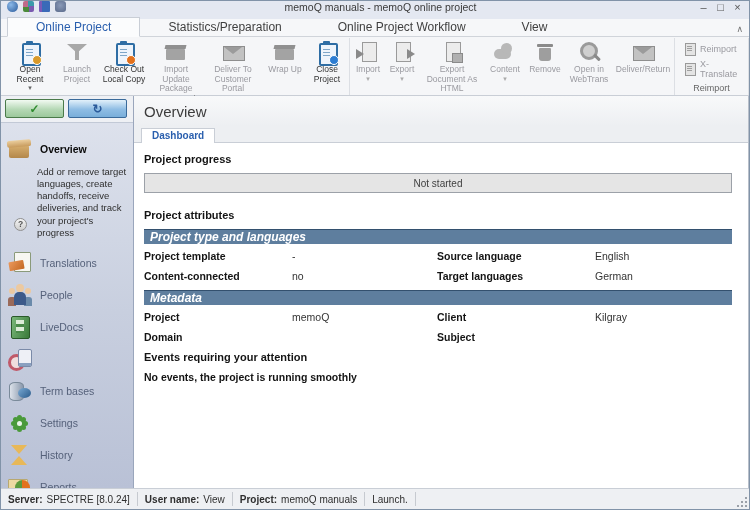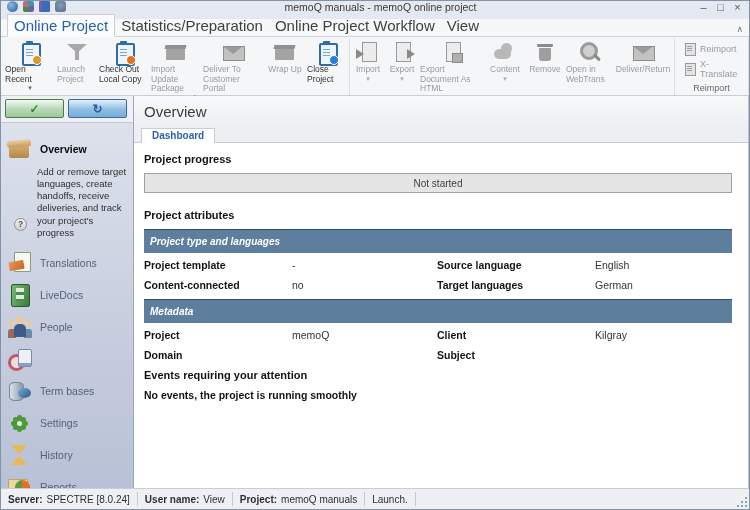--- a/index.html
+++ b/index.html
@@ -17,28 +17,28 @@
   .qa i { display:block; width:11px; height:11px; }
   .qa .g1 { border-radius:50%; background:radial-gradient(circle at 35% 35%, #8ab8e8, #2a5a9a); }
   .qa .g2 { border-radius:2px; background:conic-gradient(#3a9aaa 0 90deg,#7a5ab0 90deg 180deg,#4a8a3a 180deg 270deg,#c06a8a 270deg 360deg); }
   .qa .g3 { border-radius:1px; background:linear-gradient(90deg,#7a5ab8 30%,#3a6ab8 30%); }
   .qa .g4 { border-radius:3px; background:radial-gradient(circle at 50% 40%, #8a9ab8, #5a6a8a); }
   .win-title { flex:1; text-align:center; font-size:10.5px; color:#3a3a3a; }
   .win-controls { display:flex; }
   .win-controls span { width:17px; text-align:center; font-size:11px; color:#555; cursor:default; }
   
   .tabsrow { height:18px; background:#f6f7f9; display:flex; align-items:flex-end; padding-left:6px; border-bottom:1px solid #d0d4da; position:relative; flex:none; }
-  .rtab { padding:2px 6px 2px; font-size:15px; color:#3f3f3f; cursor:default; }
+  .rtab { padding:2px 28px 2px; font-size:12px; color:#3f3f3f; cursor:default; }
   .rtab.active { background:#fbfcfd; border:1px solid #c9ced6; border-bottom:1px solid #fbfcfd; color:#2a5fae; margin-bottom:-1px; }
   .collapse-chevron { position:absolute; right:6px; bottom:2px; font-size:9px; color:#777; }
   
   .ribbon { height:59px; background:#f5f6f8; border-bottom:1px solid #c9ced6; display:flex; padding:1px 0 0 2px; flex:none; }
   .rgroup { display:flex; flex-direction:column; border-right:1px solid #dcdfe4; padding:0 1px; }
   .rbuttons { flex:1; display:flex; align-items:stretch; }
-  .rbtn { display:flex; flex-direction:column; align-items:center; padding:1px 1px 0; font-size:8.5px; line-height:1.12; color:#333; cursor:default; }
+  .rbtn { display:flex; flex-direction:column; align-items:center; padding:1px 1px 0; font-size:8.5px; line-height:1.12; text-align:center; color:#333; cursor:default; }
   .rbtn.disabled { color:#9a9aa0; }
   .rgroup-label { font-size:9px; color:#666; text-align:center; padding:0 4px 2px; }
   .rdrop { font-size:7px; color:#666; line-height:1; }
   .rbtn.disabled .rdrop { color:#aaa; }
   .w34{width:34px}.w40{width:40px}.w42{width:42px}.w48{width:48px}
   .w52{width:52px}.w60{width:60px}.w62{width:62px}.w66{width:66px}
   
   .ico { width:24px; height:24px; position:relative; flex:none; margin:1px auto 1px; }
   .ico-clip::before { content:""; position:absolute; left:4px; top:3px; width:15px; height:19px; background:#eef4fb; border:2px solid #2e6da4; border-radius:2px; }
   .ico-clip::after { content:""; position:absolute; left:8px; top:1px; width:7px; height:4px; background:#2e6da4; border-radius:1px; }
@@ -104,21 +104,21 @@
   .sico-reports::before { content:""; position:absolute; left:1px; top:5px; width:18px; height:16px; background:#ecd9a2; border:1px solid #b8a870; border-radius:1px; }
   .sico-reports::after { content:""; position:absolute; left:8px; top:6px; width:15px; height:15px; border-radius:50%; background:conic-gradient(#e2711d 0 130deg, #2d7dd2 130deg 250deg, #5b9a3c 250deg 360deg); }
   
   .content { flex:1; display:flex; flex-direction:column; background:#fff; border-right:1px solid #b8bfca; min-width:0; }
   .content-header { height:30px; flex:none; background:linear-gradient(#f8f9fa,#edeff2); display:flex; align-items:center; padding-left:10px; font-size:15px; color:#3c3c3c; }
   .tabstrip { height:17px; flex:none; background:#edeff2; display:flex; align-items:flex-end; padding-left:7px; border-bottom:1px solid #c9ced6; }
   .dtab { background:#fff; border:1px solid #c9ced6; border-bottom:none; padding:1px 10px 2px; font-size:10px; font-weight:bold; color:#2a5fae; margin-bottom:-1px; cursor:default;margin-top:24px; }
   .cbody { flex:1; padding:8px 16px 0 10px; overflow:hidden; }
   .h-bold { font-size:11px; font-weight:bold; color:#141414; margin:2px 0 8px; }
   .progressbar { height:20px; background:#e5e5e5; border:1px solid #9ca1a8; display:flex; align-items:center; justify-content:center; font-size:10px; color:#3f3f3f; margin-bottom:16px; }
-  .sect-header { height:24px; background:#5e7e9e; border-top:1px solid #33506e; color:#fff; font-size:10px; font-style:italic; font-weight:bold; display:flex; align-items:center; padding-left:6px; }
+  .sect-header { height:15px; background:#5e7e9e; border-top:1px solid #33506e; color:#fff; font-size:12px; font-style:italic; font-weight:bold; display:flex; align-items:center; padding-left:6px; }
   .attr-row { display:grid; grid-template-columns:148px 145px 158px 1fr; font-size:10.5px; padding:6px 0 2px; }
   .attr-label { font-weight:bold; color:#141414; }
   .attr-value { color:#333; }
   .attr-rows { margin-bottom:6px; }
   .events-msg { font-size:10.5px; font-weight:bold; color:#141414; margin-top:2px; }
   
   .statusbar { height:21px; flex:none; background:#eef0f3; border-top:1px solid #c9ced6; display:flex; align-items:center; font-size:10px; color:#2e2e2e; position:relative; }
   .seg { display:flex; gap:4px; align-items:center; padding:0 7px; border-right:1px solid #c6cad0; height:70%; }
   .seg b { font-weight:bold; }
   .grip { position:absolute; right:2px; bottom:2px; width:10px; height:10px; }
@@ -269,26 +269,26 @@
       </div>
       <div class="side-desc">
         <span>Add or remove target languages, create handoffs, receive deliveries, and track your project's progress</span>
         <span class="help-badge">?</span>
       </div>
       <div class="side-item">
         <div class="sico sico-translations"></div>
         <span class="side-label">Translations</span>
       </div>
       <div class="side-item">
+        <div class="sico sico-people"></div>
+        <span class="side-label">People</span>
+      </div>
+      <div class="side-item">
         <div class="sico sico-livedocs"></div>
         <span class="side-label">LiveDocs</span>
-      </div>
-      <div class="side-item">
-        <div class="sico sico-people"></div>
-        <span class="side-label">People</span>
       </div>
       <div class="side-item">
         <div class="sico sico-tm"></div>
       </div>
       <div class="side-item">
         <div class="sico sico-termbases"></div>
         <span class="side-label">Term bases</span>
       </div>
       <div class="side-item">
         <div class="sico sico-settings"></div>

